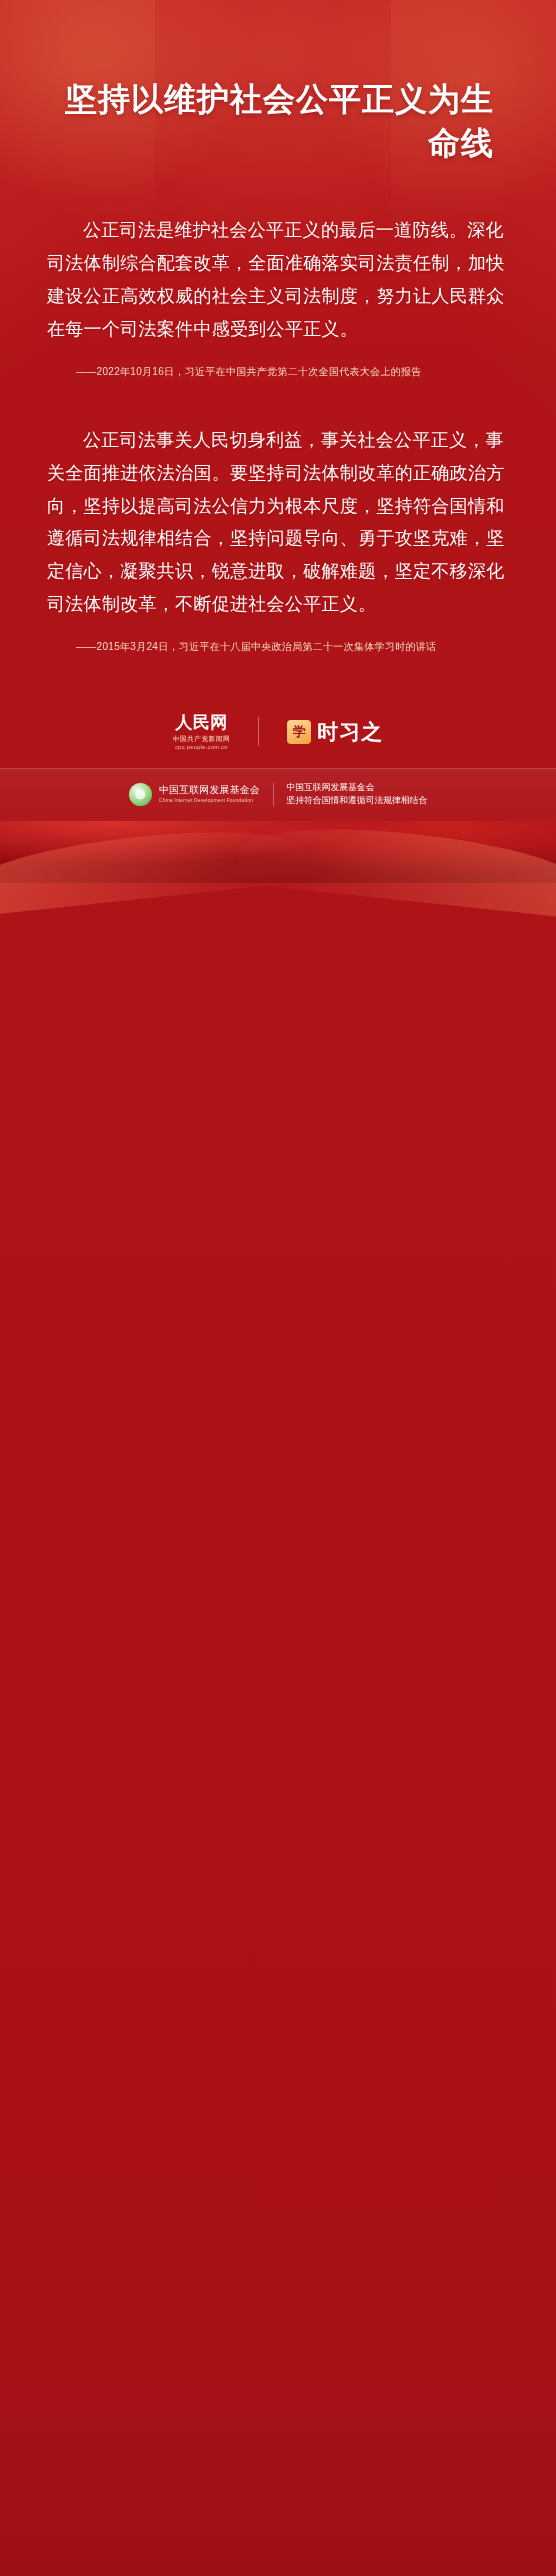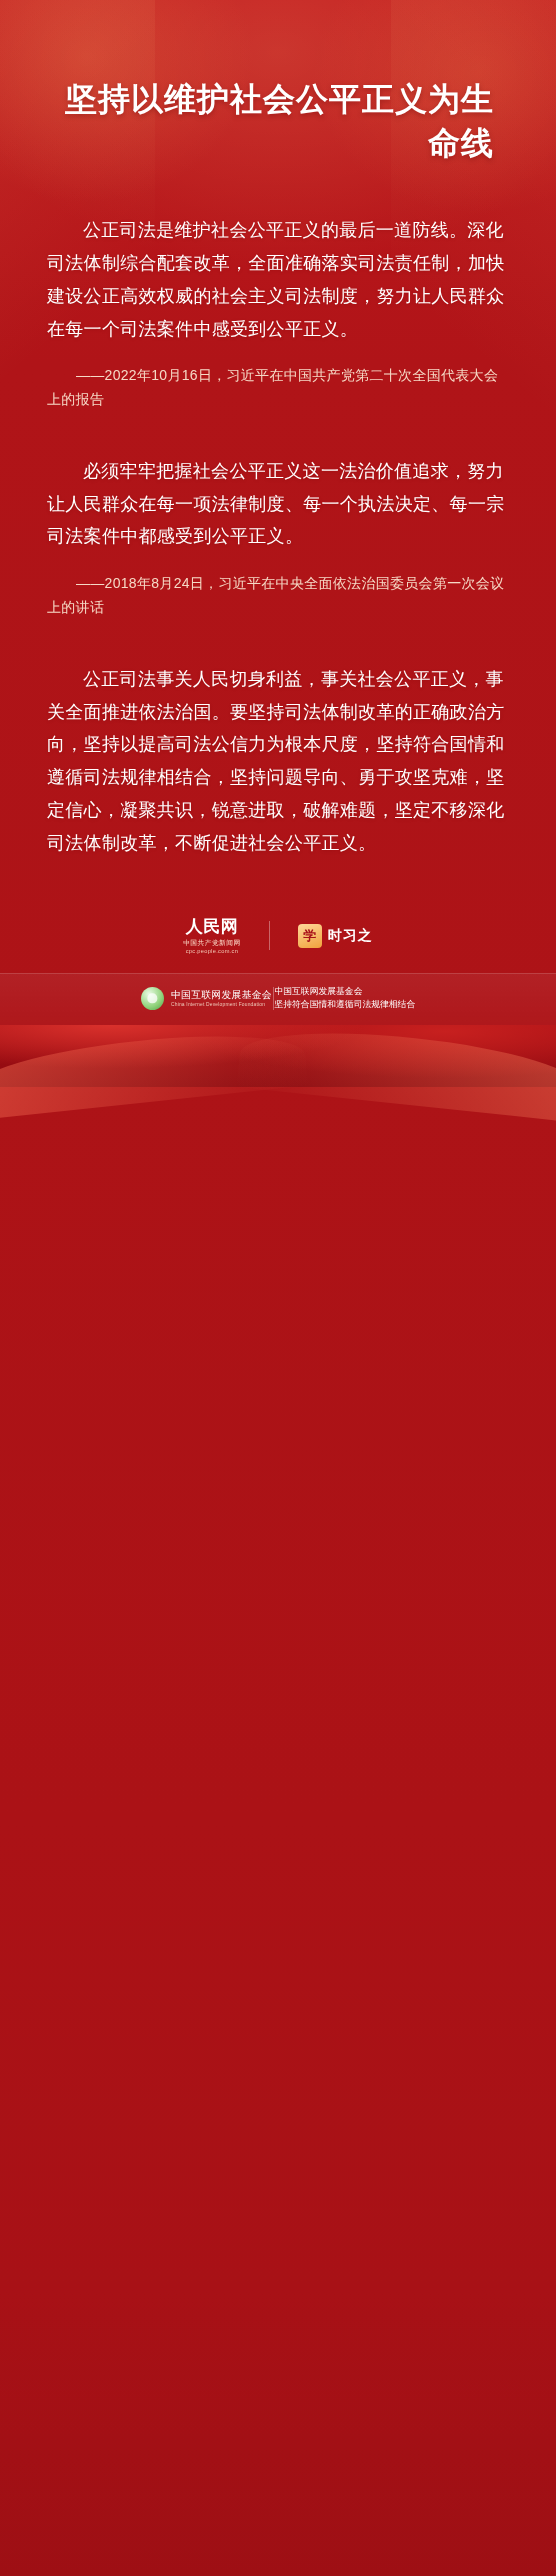--- a/index.html
+++ b/index.html
@@ -74,21 +74,21 @@
     font-size: 18px;
     line-height: 1.82;
     font-weight: normal;
     color: #ffffff;
     text-indent: 36px;
     letter-spacing: 0.3px;
     text-shadow: 0 1px 3.1px rgba(110,0,0,0.28);
   }
   .quote-source {
     margin-top: 17.5px;
-    font-size: 14px;
+    font-size: 10px;
     line-height: 1.72;
     color: #f6d9c6;
     text-indent: 29px;
     letter-spacing: 0.3px;
     font-weight: normal;
   }
 
   
   .footer {
     position: relative;
@@ -139,31 +139,31 @@
   .shixi-mark {
     width: 24px; height: 24px;
     border-radius: 4.1px;
     background: linear-gradient(160deg, #ffd89a, #f0a23c);
     color: #a8121a;
     font-size: 13px;
     font-weight: bold;
     display: flex; align-items: center; justify-content: center;
   }
   .shixi-text {
-    font-size: 14px;
+    font-size: 21px;
     font-weight: bold;
     color: #ffffff;
     letter-spacing: 1px;
   }
 
   .footer-bar {
     display: flex;
     align-items: center;
     justify-content: center;
-    gap: 1px;
+    gap: 13px;
     padding: 11.3px 31px 13.4px 31px;
     background: linear-gradient(180deg, rgba(255,255,255,0.06), rgba(255,255,255,0.02));
     border-top: 0.5px solid rgba(255,255,255,0.18);
   }
   .fund-left {
     display: flex;
     align-items: center;
     gap: 7.2px;
   }
   .fund-emblem {
@@ -249,27 +249,24 @@
     <div class="title">坚持以维护社会公平正义为生命线</div>
   </div>
 
   <div class="content">
 
     <div class="quote-block">
       <div class="quote-text">公正司法是维护社会公平正义的最后一道防线。深化司法体制综合配套改革，全面准确落实司法责任制，加快建设公正高效权威的社会主义司法制度，努力让人民群众在每一个司法案件中感受到公平正义。</div>
       <div class="quote-source">——2022年10月16日，习近平在中国共产党第二十次全国代表大会上的报告</div>
     </div>
 
-    <div class="quote-block">
-      <div class="quote-text">必须牢牢把握社会公平正义这一法治价值追求，努力让人民群众在每一项法律制度、每一个执法决定、每一宗司法案件中都感受到公平正义。</div>
-      <div class="quote-source">——2018年8月24日，习近平在中央全面依法治国委员会第一次会议上的讲话</div>
-    </div>
 
     <div class="quote-block">
       <div class="quote-text">公正司法事关人民切身利益，事关社会公平正义，事关全面推进依法治国。要坚持司法体制改革的正确政治方向，坚持以提高司法公信力为根本尺度，坚持符合国情和遵循司法规律相结合，坚持问题导向、勇于攻坚克难，坚定信心，凝聚共识，锐意进取，破解难题，坚定不移深化司法体制改革，不断促进社会公平正义。</div>
+      <div class="quote-source">——2015年3月24日，习近平在十八届中央政治局第二十一次集体学习时的讲话</div>
     </div>
 
     <div class="quote-block">
     </div>
 
   </div>
 
   <div class="footer">
     <div class="footer-logos">
       <div class="logo-people">

